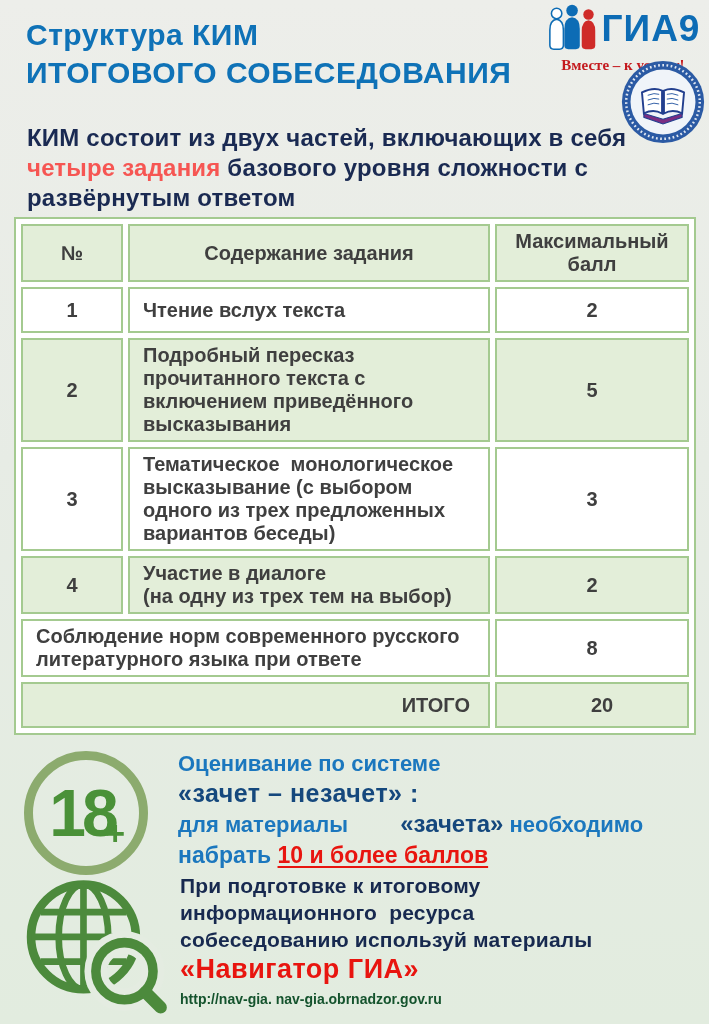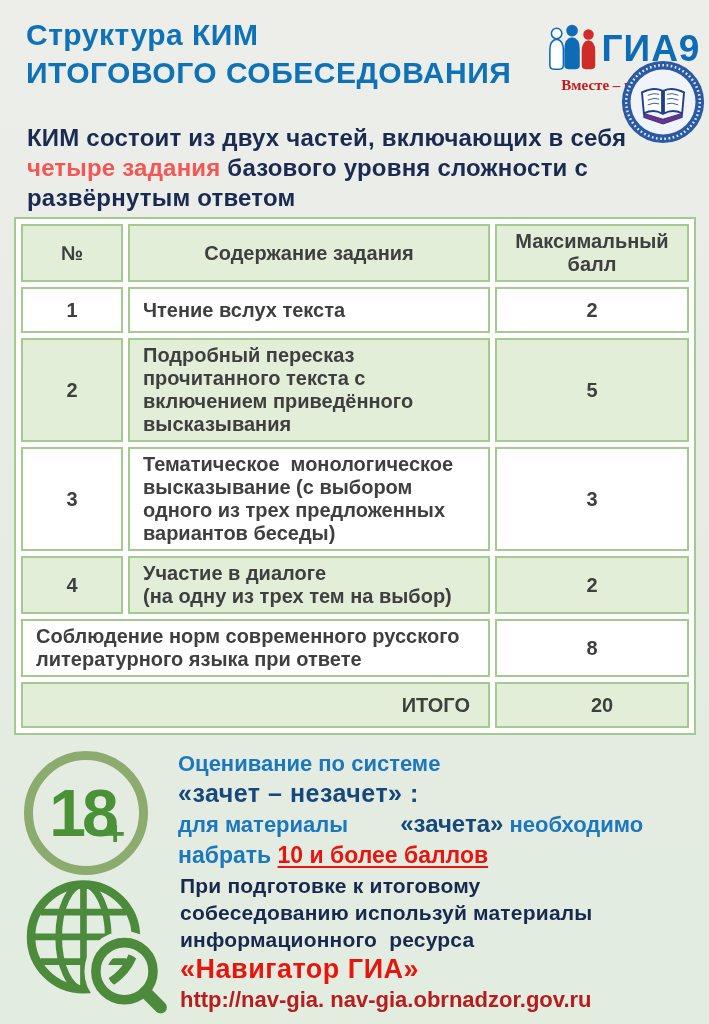--- a/index.html
+++ b/index.html
@@ -11,21 +11,21 @@
     background:linear-gradient(180deg,#edeeea 0%,#e7ece5 45%,#e2ecdf 100%);
     overflow:hidden;
   }
   .abs { position:absolute; }
 
   
   .title { left:26px; top:16px; width:540px; color:#0f72b7; font-weight:bold; }
   .title .t1 { font-size:30px; letter-spacing:.5px; line-height:38px; }
   .title .t2 { font-size:30px; letter-spacing:.5px; line-height:38px; }
 
-  .gia-logo { left:543px; top:22px; width:160px; display:flex; flex-direction:column; align-items:center; }
+  .gia-logo { left:543px; top:2px; width:160px; display:flex; flex-direction:column; align-items:center; }
   .gia-row { display:flex; align-items:center; }
   .gia-text { color:#0d6cb5; font-size:37px; font-weight:bold; letter-spacing:1px; line-height:40px; }
   .gia-tag { color:#c41a1f; font-family:"Liberation Serif", serif; font-weight:bold; font-size:15px; margin-top:1px; }
 
   .emblem { left:620px; top:59px; }
 
   
   .intro {
     left:27px; top:123px; width:625px;
     color:#1a2a52; font-size:24px; font-weight:bold; line-height:30px;
@@ -84,21 +84,21 @@
   .scoring .s3 { color:#1b77be; font-size:22px; line-height:30px; }
   .scoring .s3 .em { color:#15487d; font-size:24px;margin-left:46px; }
   .scoring .s4 { color:#1b77be; font-size:23px; line-height:31px; }
   .scoring .s4 .red { color:#e8150f; text-decoration:underline; text-underline-offset:3px; }
 
   
   .globe { left:12px; top:872px; }
   .navblock { left:180px; top:872px; width:520px; font-weight:bold; }
   .navblock .n { color:#17294f; font-size:21px; line-height:27px; letter-spacing:.2px; }
   .navblock .nname { color:#e8150f; font-size:27px; line-height:31px; margin-top:1px; letter-spacing:.5px; }
-  .navblock .nurl { color:#b91c1c; font-size:22px; line-height:29px; }
+  .navblock .nurl { color:#14532d; font-size:14px; line-height:29px; }
 </style>
 </head>
 <body>
 
 <div class="abs title">
   <div class="t1">Структура КИМ</div>
   <div class="t2">ИТОГОВОГО СОБЕСЕДОВАНИЯ</div>
 </div>
 
 <div class="abs gia-logo">
@@ -208,17 +208,17 @@
       <line x1="30" y1="94" x2="120" y2="94" stroke-width="7"></line>
     </g>
     <circle cx="118" cy="104" r="30" fill="none" stroke="#e4ece1" stroke-width="24"></circle>
     <circle cx="118" cy="104" r="30" fill="none" stroke="#4c8a3c" stroke-width="10"></circle>
     <line x1="140" y1="126" x2="156" y2="142" stroke="#4c8a3c" stroke-width="13" stroke-linecap="round"></line>
   </svg>
 </div>
 
 <div class="abs navblock">
   <div class="n">При подготовке к итоговому</div>
+  <div class="n prewrap">информационного  ресурса</div>
   <div class="n">собеседованию используй материалы</div>
-  <div class="n prewrap">информационного  ресурса</div>
   <div class="nname">«Навигатор ГИА»</div>
   <div class="nurl">http://nav-gia. nav-gia.obrnadzor.gov.ru</div>
 </div>
 
 </body></html>

